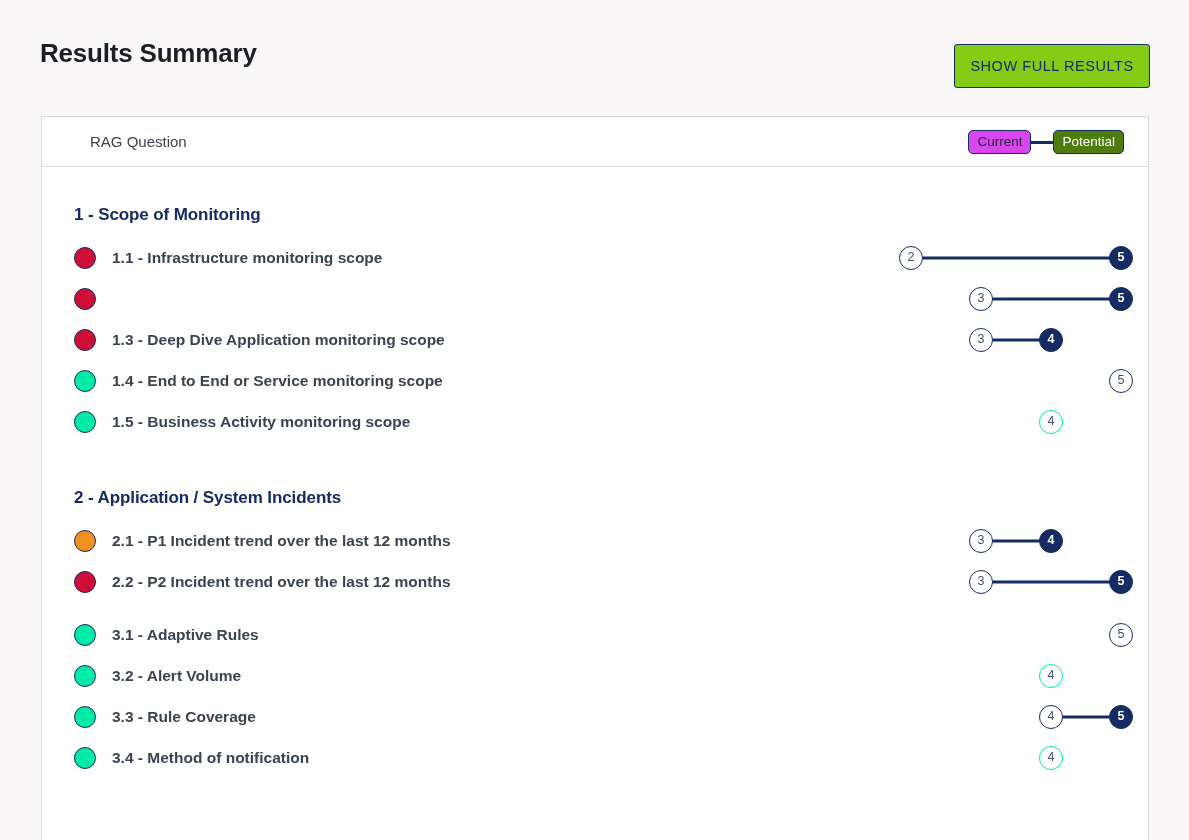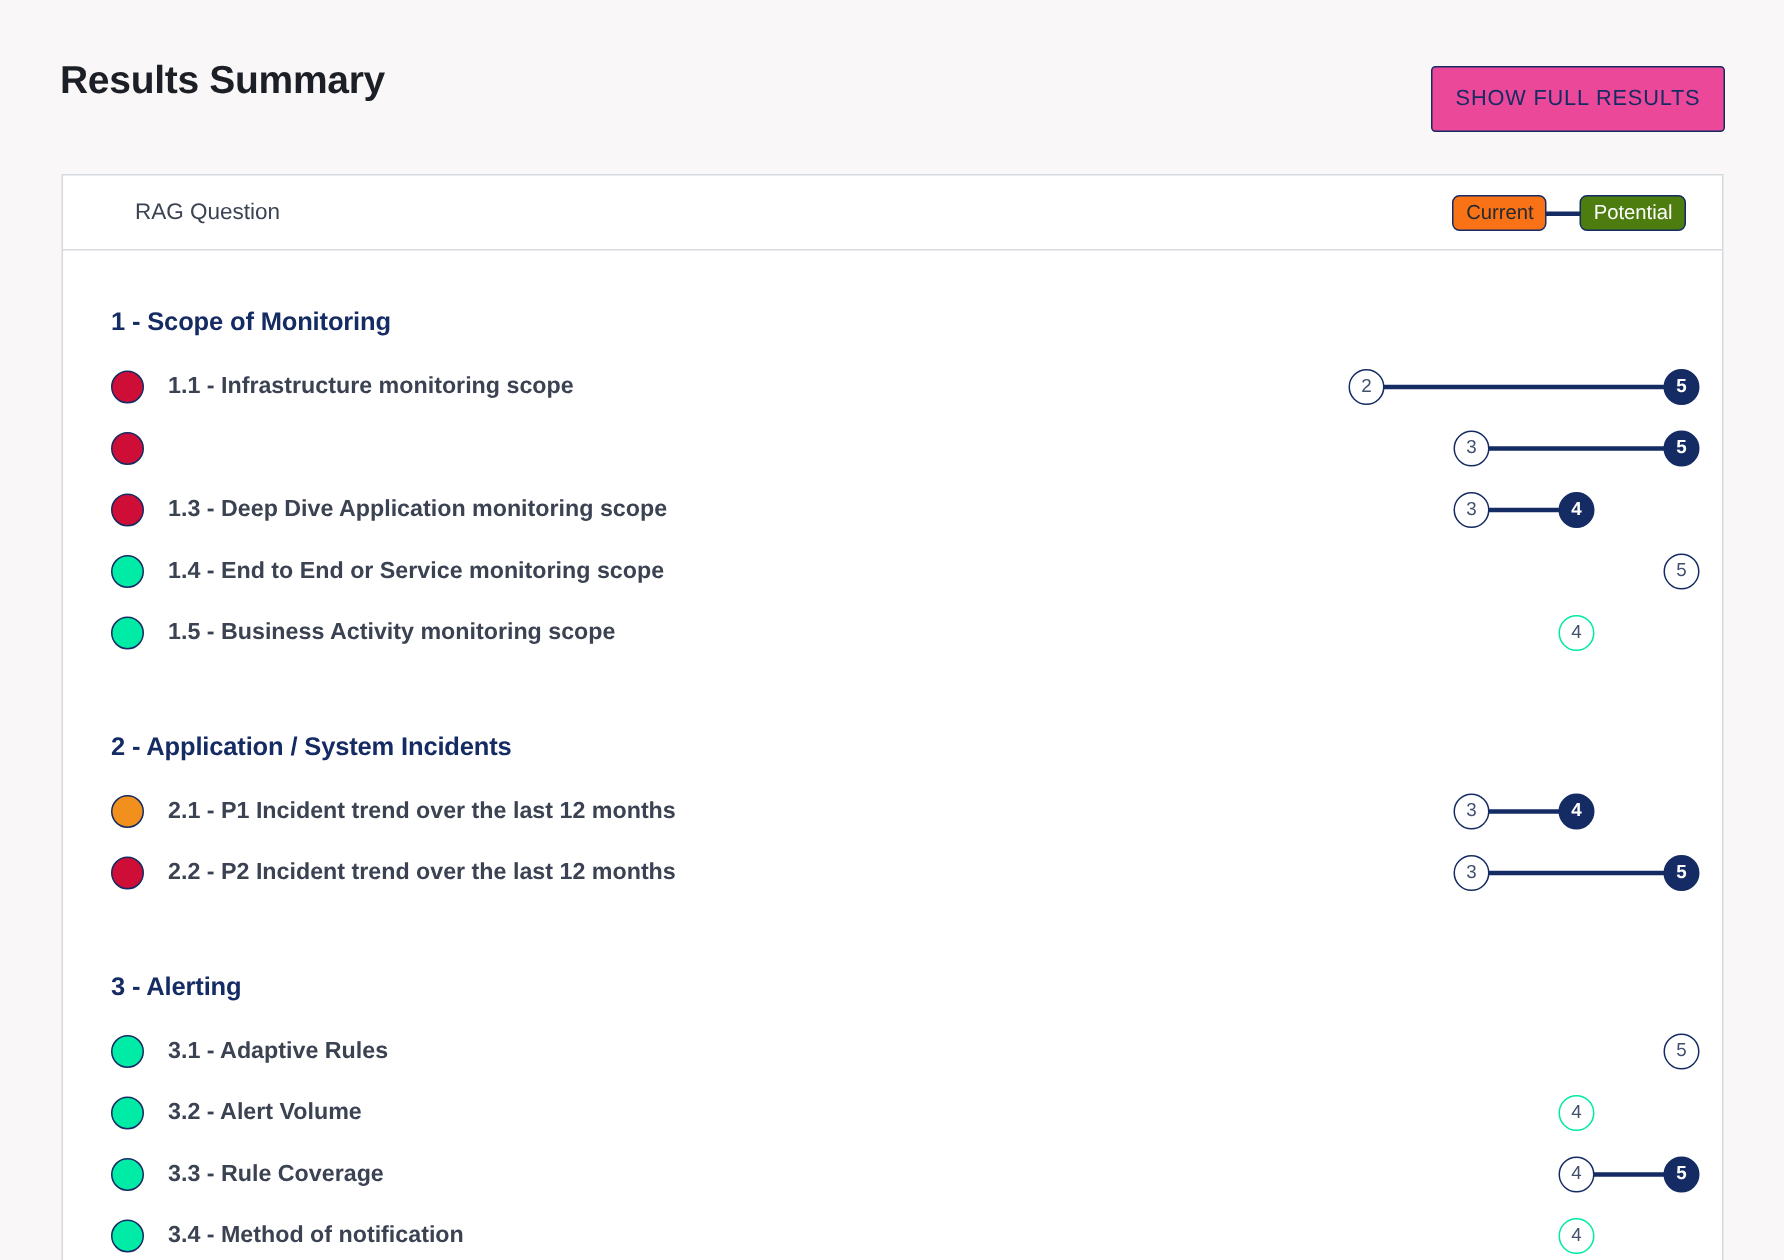--- a/index.html
+++ b/index.html
@@ -28,21 +28,21 @@
     font-weight: 700;
     letter-spacing: -0.2px;
     color: #1d1f26;
   }
   .show-full-results {
     position: absolute;
     right: 39px;
     top: 44px;
     width: 196px;
     height: 44px;
-    background: #ec4899;
+    background: #84cc16;
     border: 1px solid #152b63;
     border-radius: 3px;
     color: #152b63;
     font-size: 14.5px;
     font-weight: 500;
     letter-spacing: 0.55px;
     cursor: pointer;
     font-family: "Liberation Sans", sans-serif;
     display: flex;
     align-items: center;
@@ -91,21 +91,21 @@
     height: 24px;
     border-radius: 5px;
     display: flex;
     align-items: center;
     padding: 0 8px;
     font-size: 13.5px;
     line-height: 1;
     white-space: nowrap;
   }
   .pill.current {
-    background: #f97316;
+    background: #d946ef;
     border: 1.5px solid #152b63;
     color: #252a32;
   }
   .pill.potential {
     background: #4d7c0f;
     border: 1.5px solid #152b63;
     color: #ffffff;
   }
 
   
@@ -281,21 +281,20 @@
             <span class="row-label">2.2 - P2 Incident trend over the last 12 months</span>
             <span class="scale">
               <span class="connector" style="left: 939px; width: 140px;"></span>
               <span class="marker current" style="left: 939px;">3</span>
               <span class="marker potential" style="left: 1079px;">5</span>
             </span>
           </div>
         </div>
       </div>
       <div class="section section-3">
-        <div class="section-title spaced">3 - Alerting</div>
         <div class="rows">
           <div class="row">
             <span class="rag-dot rag-green"></span>
             <span class="row-label">3.1 - Adaptive Rules</span>
             <span class="scale">
               <span class="marker current" style="left: 1079px;">5</span>
             </span>
           </div>
           <div class="row">
             <span class="rag-dot rag-green"></span>

